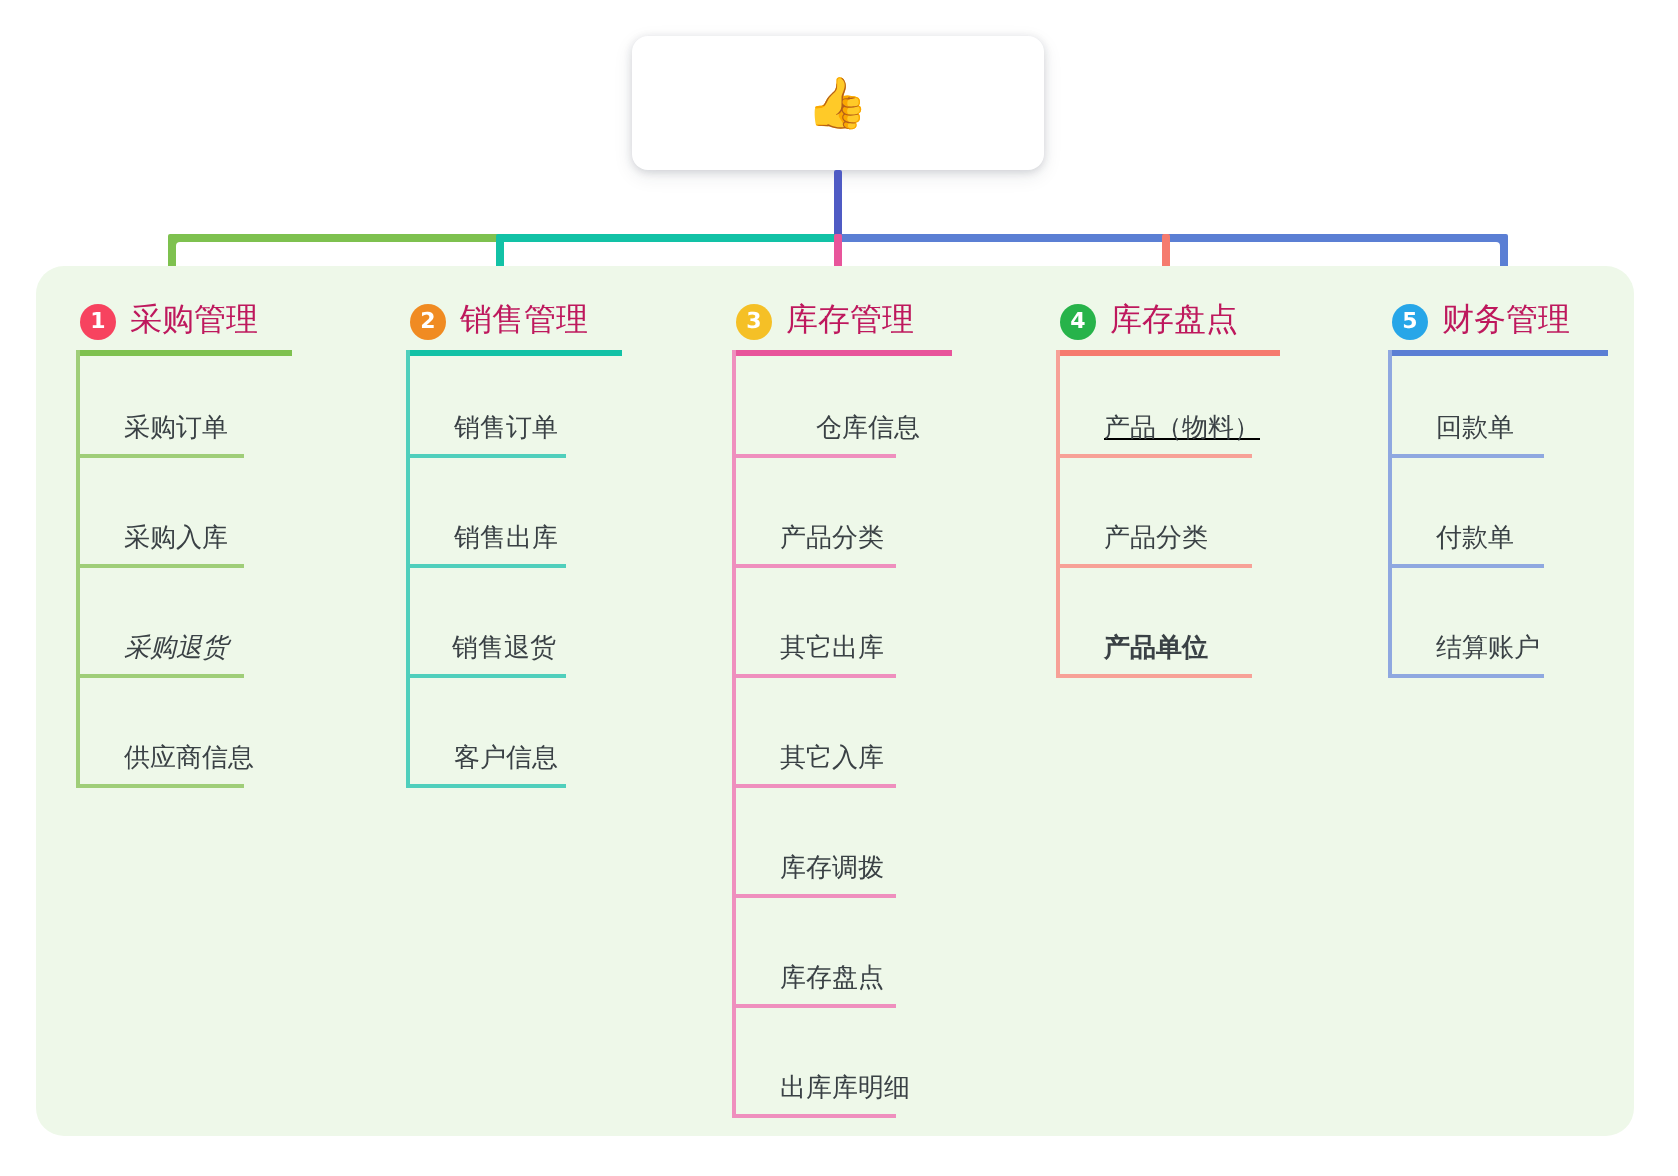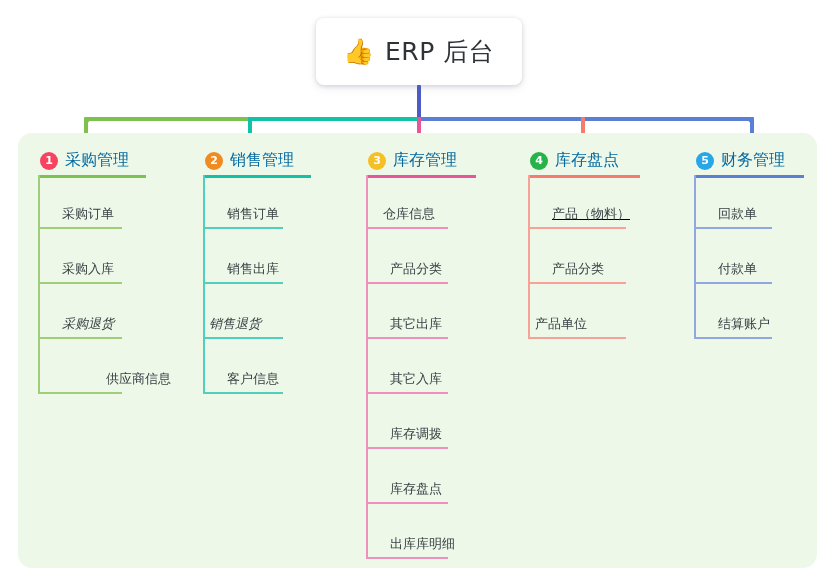--- a/index.html
+++ b/index.html
@@ -86,21 +86,21 @@
     color: #ffffff;
     font-size: 11px;
     line-height: 18px;
     text-align: center;
     font-weight: bold;
     display: inline-block;
     flex: 0 0 auto;
   }
   .col-title {
     font-size: 16px;
-    color: #0369a1;
+    color: #be185d;
     text-align: right;
   }
   .head-rule {
     position: absolute;
     height: 3px;
   }
   .spine {
     position: absolute;
     width: 2px;
   }
@@ -119,21 +119,20 @@
     height: 2px;
   }
 </style>
 </head>
 <body>
 
 <div id="stage">
 
   <div class="root-card">
     <span class="root-emoji">👍</span>
-    <span class="root-title">ERP 后台</span>
   </div>
 
   <div id="connectors">
       <div class="vstem" style="left: 417px; top: 85px; height: 36px; background: rgb(79, 91, 196);"></div>
       <div class="hbar-seg" style="left: 86px; top: 117px; width: 164px; background: rgb(126, 193, 79);"></div>
       <div class="hbar-seg" style="left: 250px; top: 117px; width: 169px; background: rgb(18, 194, 166);"></div>
       <div class="hbar-seg" style="left: 419px; top: 117px; width: 333px; background: rgb(91, 127, 212);"></div>
       <div class="vstem" style="left: 84px; top: 117px; height: 26px; background: rgb(126, 193, 79); width: 4px;"></div>
       <div class="vstem" style="left: 248px; top: 117px; height: 26px; background: rgb(18, 194, 166); width: 4px;"></div>
       <div class="vstem" style="left: 417px; top: 117px; height: 26px; background: rgb(232, 85, 155); width: 4px;"></div>
@@ -157,53 +156,53 @@
       </div>
       <div class="leaf-rule" style="left: 38px; top: 227px; width: 84px; background: rgb(159, 206, 120);"></div>
       <div class="leaf" style="left: 58px; top: 260px;">
         <span class="leaf-label">采购入库</span>
       </div>
       <div class="leaf-rule" style="left: 38px; top: 282px; width: 84px; background: rgb(159, 206, 120);"></div>
       <div class="leaf" style="left: 58px; top: 315px; font-style: italic;">
         <span class="leaf-label">采购退货</span>
       </div>
       <div class="leaf-rule" style="left: 38px; top: 337px; width: 84px; background: rgb(159, 206, 120);"></div>
-      <div class="leaf" style="left: 58px; top: 370px; margin-left: 44px;">
+      <div class="leaf" style="left: 58px; top: 370px;">
         <span class="leaf-label">供应商信息</span>
       </div>
       <div class="leaf-rule" style="left: 38px; top: 392px; width: 84px; background: rgb(159, 206, 120);"></div>
       <div class="col-head" style="left: 205px; top: 150px;">
         <span class="badge" style="background: rgb(240, 139, 34);">2</span>
         <span class="col-title">销售管理</span>
       </div>
       <div class="head-rule" style="left: 203px; top: 175px; width: 108px; background: rgb(18, 194, 166);"></div>
       <div class="spine" style="left: 203px; top: 175px; height: 219px; background: rgb(79, 207, 188);"></div>
       <div class="leaf" style="left: 223px; top: 205px;">
         <span class="leaf-label">销售订单</span>
       </div>
       <div class="leaf-rule" style="left: 203px; top: 227px; width: 80px; background: rgb(79, 207, 188);"></div>
       <div class="leaf" style="left: 223px; top: 260px;">
         <span class="leaf-label">销售出库</span>
       </div>
       <div class="leaf-rule" style="left: 203px; top: 282px; width: 80px; background: rgb(79, 207, 188);"></div>
-      <div class="leaf" style="left: 205px; top: 315px; font-style: italic;">
+      <div class="leaf" style="left: 222px; top: 315px;">
         <span class="leaf-label">销售退货</span>
       </div>
       <div class="leaf-rule" style="left: 203px; top: 337px; width: 80px; background: rgb(79, 207, 188);"></div>
       <div class="leaf" style="left: 223px; top: 370px;">
         <span class="leaf-label">客户信息</span>
       </div>
       <div class="leaf-rule" style="left: 203px; top: 392px; width: 80px; background: rgb(79, 207, 188);"></div>
       <div class="col-head" style="left: 368px; top: 150px;">
         <span class="badge" style="background: rgb(245, 192, 38);">3</span>
         <span class="col-title">库存管理</span>
       </div>
       <div class="head-rule" style="left: 366px; top: 175px; width: 110px; background: rgb(232, 85, 155);"></div>
       <div class="spine" style="left: 366px; top: 175px; height: 384px; background: rgb(239, 143, 190);"></div>
-      <div class="leaf" style="left: 379px; top: 205px; text-align: center;">
+      <div class="leaf" style="left: 404px; top: 205px; text-align: center;">
         <span class="leaf-label">仓库信息</span>
       </div>
       <div class="leaf-rule" style="left: 366px; top: 227px; width: 82px; background: rgb(239, 143, 190);"></div>
       <div class="leaf" style="left: 386px; top: 260px;">
         <span class="leaf-label">产品分类</span>
       </div>
       <div class="leaf-rule" style="left: 366px; top: 282px; width: 82px; background: rgb(239, 143, 190);"></div>
       <div class="leaf" style="left: 386px; top: 315px;">
         <span class="leaf-label">其它出库</span>
       </div>
@@ -231,21 +230,21 @@
       <div class="head-rule" style="left: 528px; top: 175px; width: 112px; background: rgb(245, 123, 110);"></div>
       <div class="spine" style="left: 528px; top: 175px; height: 164px; background: rgb(247, 161, 151);"></div>
       <div class="leaf" style="left: 548px; top: 205px; text-decoration: underline;">
         <span class="leaf-label">产品（物料）</span>
       </div>
       <div class="leaf-rule" style="left: 528px; top: 227px; width: 98px; background: rgb(247, 161, 151);"></div>
       <div class="leaf" style="left: 548px; top: 260px;">
         <span class="leaf-label">产品分类</span>
       </div>
       <div class="leaf-rule" style="left: 528px; top: 282px; width: 98px; background: rgb(247, 161, 151);"></div>
-      <div class="leaf" style="left: 531px; top: 315px;">
+      <div class="leaf" style="left: 548px; top: 315px; font-weight: bold;">
         <span class="leaf-label">产品单位</span>
       </div>
       <div class="leaf-rule" style="left: 528px; top: 337px; width: 98px; background: rgb(247, 161, 151);"></div>
       <div class="col-head" style="left: 696px; top: 150px;">
         <span class="badge" style="background: rgb(39, 166, 232);">5</span>
         <span class="col-title">财务管理</span>
       </div>
       <div class="head-rule" style="left: 694px; top: 175px; width: 110px; background: rgb(91, 127, 212);"></div>
       <div class="spine" style="left: 694px; top: 175px; height: 164px; background: rgb(143, 168, 224);"></div>
       <div class="leaf" style="left: 714px; top: 205px;">

